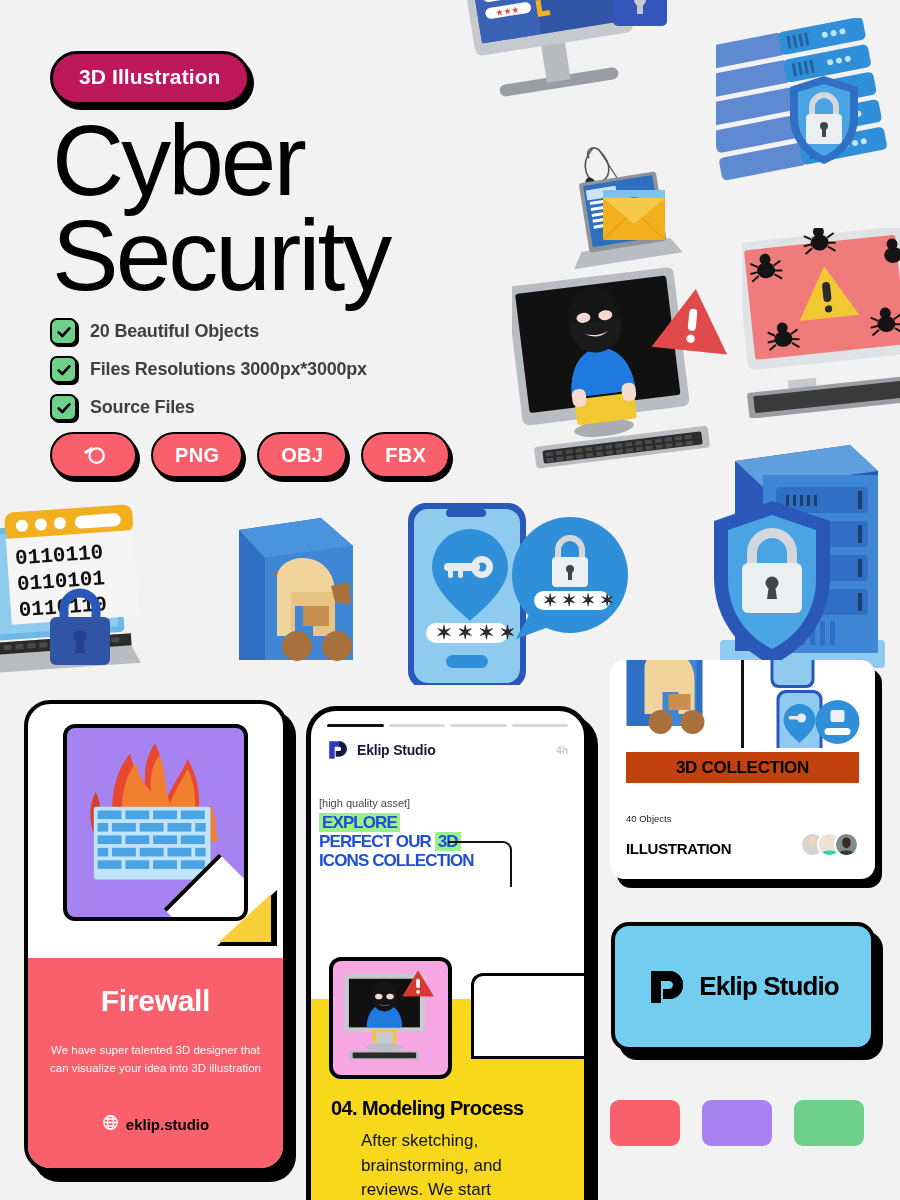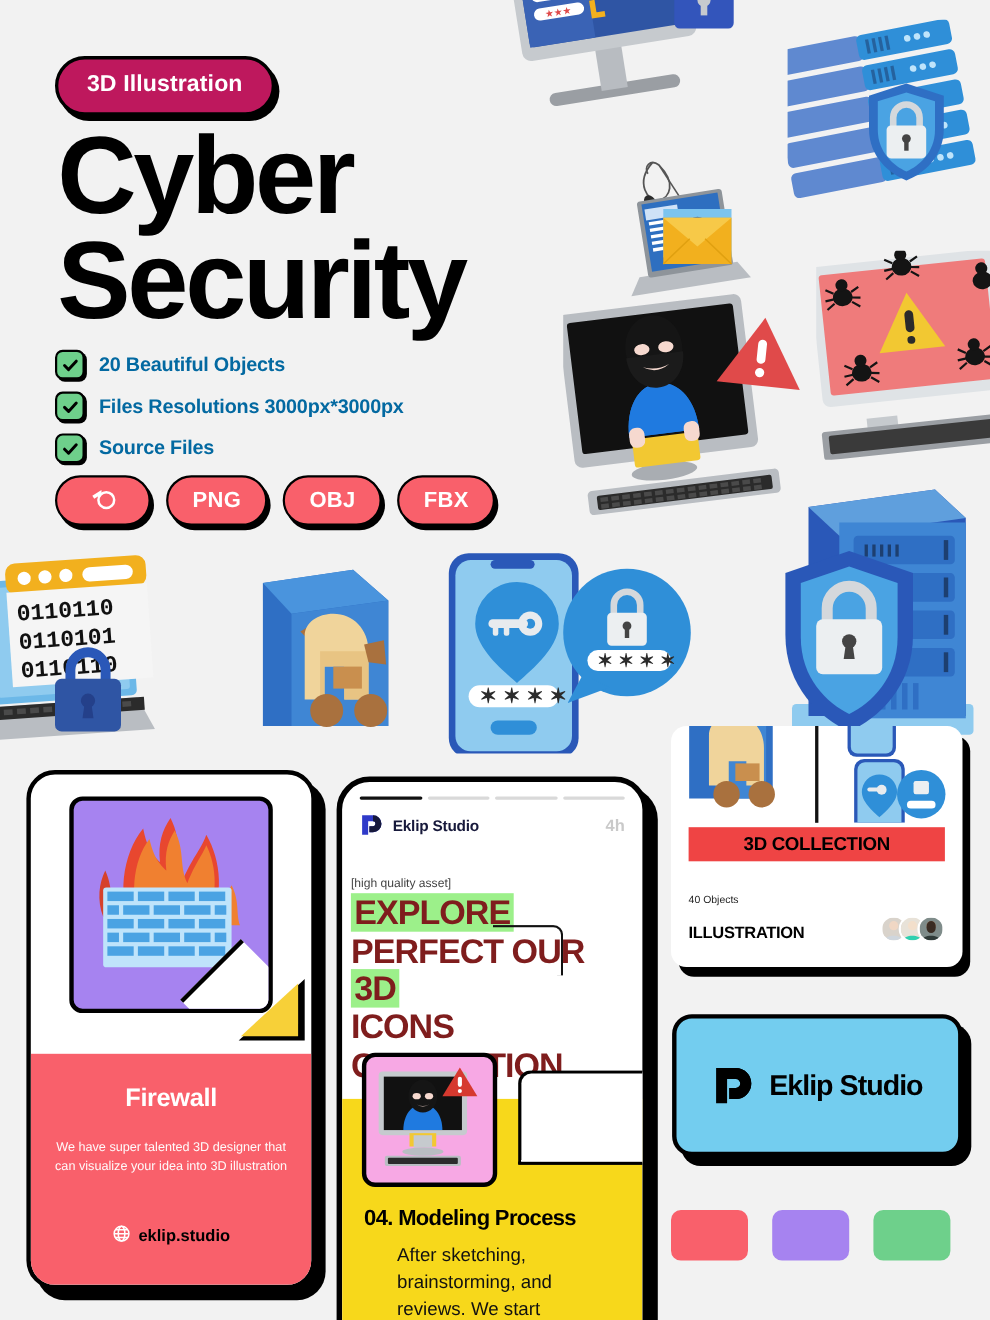--- a/index.html
+++ b/index.html
@@ -19,34 +19,34 @@
     padding:11px 26px 13px;
     background:#be185d; color:#fff;
     font-size:21px; font-weight:bold; letter-spacing:.1px;
     border:3px solid #000; border-radius:40px;
     box-shadow:4px 5px 0 #000;
   }
 
   .hero-title {
     position:absolute; left:52px; top:113px;
     font-size:100px; line-height:.95;
-    font-weight:bold; letter-spacing:-3px; color:#000;
+    font-weight:normal; letter-spacing:-3px; color:#000;
   }
   .hero-title .l2 { display:block; }
 
   .features { position:absolute; left:50px; top:318px; }
   .feat { display:flex; align-items:center; gap:13px; margin-bottom:11px; }
   .check {
     width:27px; height:27px; flex:0 0 27px;
     background:#6ed08b; border:2.5px solid #000; border-radius:7px;
     box-shadow:2px 2px 0 #000;
     display:flex; align-items:center; justify-content:center;
   }
   .check svg { width:16px; height:16px; }
-  .feat-label { font-size:18px; font-weight:bold; color:#0369a1; letter-spacing:-.2px; }
+  .feat-label { font-size:18px; font-weight:bold; color:#404040; letter-spacing:-.2px; }
 
   .formats { position:absolute; left:50px; top:432px; display:flex; gap:14px; }
   .fmt {
     min-width:87px; height:46px; padding:0 22px;
     background:#f9606b; color:#fff;
     border:2.5px solid #000; border-radius:28px;
     box-shadow:3px 4px 0 #000;
     display:flex; align-items:center; justify-content:center;
     font-size:20px; font-weight:bold; letter-spacing:.3px;
   }
@@ -85,48 +85,48 @@
   .fw-tri-o {
     position:absolute; right:2px; bottom:0;
     width:0; height:0;
     border-left:60px solid transparent;
     border-bottom:56px solid #000;
   }
   .fw-body {
     position:absolute; left:0; right:0; bottom:0; top:254px;
     background:#f9606b; padding:26px 22px 0; text-align:center; color:#fff;
   }
-  .fw-title { font-size:23px; font-weight:bold; letter-spacing:-.3px; }
+  .fw-title { font-size:30px; font-weight:bold; letter-spacing:-.3px; }
   .fw-desc { margin-top:24px; font-size:11.5px; line-height:1.55; opacity:.97; }
   .fw-url {
     position:absolute; left:0; right:0; bottom:34px;
     display:flex; align-items:center; justify-content:center; gap:7px;
     font-size:15px; font-weight:bold;
   }
   .fw-url svg { width:17px; height:17px; }
 
   
   .ph {
     position:absolute; left:306px; top:16px; width:283px; height:500px;
     background:#fff; border:5px solid #000; border-radius:30px 30px 0 0;
     box-shadow:9px 9px 0 #000; overflow:hidden;
   }
   .ph-bars { display:flex; gap:5px; padding:13px 16px 0; }
   .ph-bar { height:3px; flex:1; background:#d9d9d9; border-radius:3px; }
   .ph-bar.on { background:#111; }
   .ph-head { display:flex; align-items:center; padding:12px 16px 0; }
   .ph-logo { width:22px; height:22px; margin-right:8px; }
   .ph-brand { font-size:14px; font-weight:bold; color:#17193b; letter-spacing:-.2px; }
-  .ph-time { margin-left:auto; font-size:15px; color:#c9c9c9; font-weight:bold; }
+  .ph-time { margin-left:auto; font-size:10px; color:#c9c9c9; font-weight:bold; }
 
   .ph-copy { padding:36px 8px 0; }
   .ph-kicker { font-size:11px; color:#444; margin-bottom:4px; }
   .ph-h {
-    font-size:31px; font-weight:bold; line-height:1.12;
-    letter-spacing:-.9px; color:#7f1d1d;
+    font-size:17px; font-weight:bold; line-height:1.12;
+    letter-spacing:-.9px; color:#1d4ed8;
   }
   .hl { background:#9cf08a; padding:0 3px; }
   .ph-connector {
     position:absolute; left:137px; top:130px; width:64px; height:46px;
     border-right:2px solid #111; border-top:2px solid #111;
     border-top-right-radius:9px;
   }
 
   .ph-yellow {
     position:absolute; left:0; right:0; bottom:0; height:202px; background:#f7d81b;
@@ -153,21 +153,21 @@
   
   .col-card {
     position:absolute; left:610px; top:-30px; width:265px; height:219px;
     background:#fff; border-radius:14px;
     box-shadow:7px 9px 0 #000; overflow:hidden;
   }
   .col-imgs { display:flex; height:88px; }
   .col-imgs > div { flex:1; position:relative; overflow:hidden; }
   .col-div { width:3px; background:#111; flex:0 0 3px !important; }
   .col-banner {
-    margin:4px 16px 0; height:31px; background:#ef4444;
+    margin:4px 16px 0; height:31px; background:#c2410c;
     display:flex; align-items:center; justify-content:center;
     font-size:17px; font-weight:bold; letter-spacing:-.3px; color:#000;
   }
   .col-foot {
     position:absolute; left:16px; right:16px; bottom:22px;
     display:flex; align-items:flex-end;
   }
   .col-sub { font-size:9.5px; color:#222; }
   .col-main { font-size:15px; font-weight:bold; letter-spacing:-.3px; color:#000; margin-top:16px; }
   .avatars { margin-left:auto; display:flex; }

